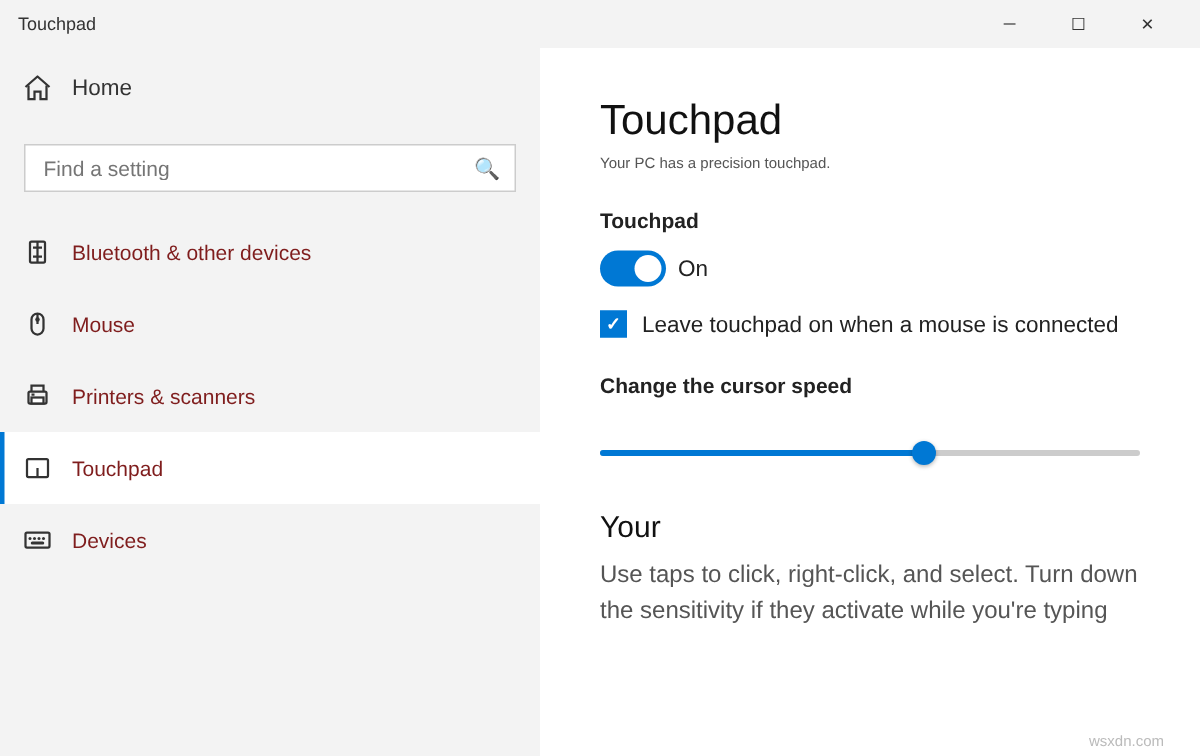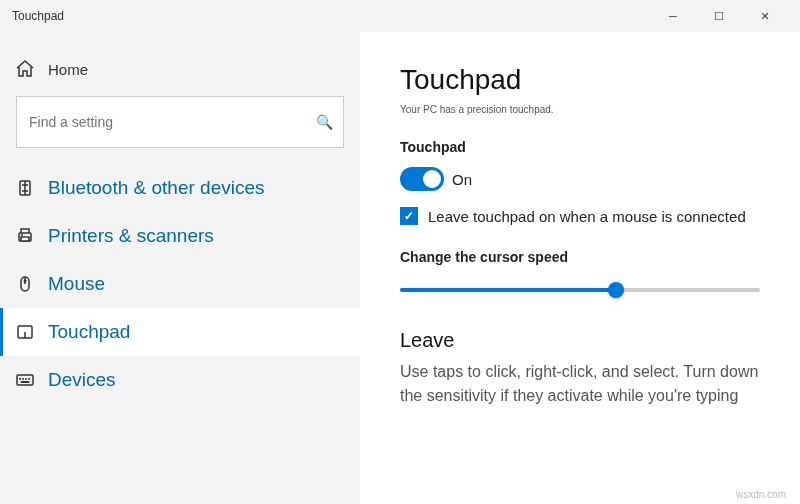--- a/index.html
+++ b/index.html
@@ -56,21 +56,21 @@
       width: 360px;
       background: #f3f3f3;
       flex-shrink: 0;
       display: flex;
       flex-direction: column;
       padding-top: 8px;
     }
 
     .sidebar-home {
       display: flex;
-      align-items: flex-end;
+      align-items: flex-start;
       gap: 14px;
       padding: 10px 16px;
       cursor: pointer;
       height: 48px;
     }
     .home-icon {
       width: 18px;
       height: 18px;
       color: #333;
       flex-shrink: 0;
@@ -79,21 +79,21 @@
       font-size: 15px;
       color: #333;
     }
 
     .search-box {
       margin: 8px 16px 16px 16px;
       position: relative;
     }
     .search-input {
       width: 100%;
-      height: 52px;
+      height: 32px;
       border: 1px solid #ccc;
       background: white;
       padding: 0 36px 0 12px;
       font-size: 14px;
       color: #666;
       outline: none;
     }
     .search-icon-wrap {
       position: absolute;
       right: 10px;
@@ -124,22 +124,22 @@
       border-left: 3px solid #0078d4;
       padding-left: 13px;
     }
     .nav-item-icon {
       width: 18px;
       height: 18px;
       flex-shrink: 0;
       color: #333;
     }
     .nav-item-label {
-      font-size: 19px;
-      color: #0369a1;
+      font-size: 14px;
+      color: #7f1d1d;
     }
 
     
     .content {
       flex: 1;
       background: white;
       padding: 32px 40px;
       overflow-y: auto;
     }
 
@@ -222,21 +222,21 @@
     .checkbox-label {
       font-size: 15px;
       color: #222;
     }
 
     
     .slider-section-label {
       font-size: 14px;
       font-weight: 600;
       color: #222;
-      margin-bottom: 14px;
+      margin-bottom: 26px;
     }
     .slider-container {
       position: relative;
       height: 22px;
       margin-bottom: 28px;
     }
     .slider-track {
       position: absolute;
       top: 50%;
       transform: translateY(-50%);
@@ -276,21 +276,21 @@
     .taps-description {
       font-size: 16px;
       color: #555;
       line-height: 1.5;
     }
 
     
     .watermark {
       position: fixed;
       bottom: 4px;
-      right: 14px;
+      right: 24px;
       font-size: 10px;
       color: #bbb;
       margin-left: 47px;
     }
   </style>
 </head>
 <body>
 
 <div class="titlebar">
   <span class="titlebar-title">Touchpad</span>
@@ -324,35 +324,35 @@
         <rect x="4" y="2" width="10" height="14" rx="1"></rect>
         <line x1="6" y1="6" x2="12" y2="6"></line>
         <line x1="6" y1="12" x2="12" y2="12"></line>
         <line x1="9" y1="2" x2="9" y2="16"></line>
       </svg>
       <span class="nav-item-label">Bluetooth &amp; other devices</span>
     </div>
 
     <div class="nav-item">
       <svg class="nav-item-icon" viewBox="0 0 18 18" fill="none" stroke="currentColor" stroke-width="1.5">
+        <rect x="5" y="2" width="8" height="14" rx="4"></rect>
+        <line x1="9" y1="2" x2="9" y2="9"></line>
+        <circle cx="9" cy="6" r="1.5" fill="currentColor" stroke="none"></circle>
+      </svg>
+      <span class="nav-item-label">Mouse</span>
+    </div>
+
+    <div class="nav-item">
+      <svg class="nav-item-icon" viewBox="0 0 18 18" fill="none" stroke="currentColor" stroke-width="1.5">
         <rect x="3" y="6" width="12" height="8" rx="1"></rect>
         <path d="M5 6V2h8v4"></path>
         <rect x="5" y="10" width="8" height="4" fill="white"></rect>
         <line x1="5" y1="8" x2="7" y2="8"></line>
       </svg>
       <span class="nav-item-label">Printers &amp; scanners</span>
-    </div>
-
-    <div class="nav-item">
-      <svg class="nav-item-icon" viewBox="0 0 18 18" fill="none" stroke="currentColor" stroke-width="1.5">
-        <rect x="5" y="2" width="8" height="14" rx="4"></rect>
-        <line x1="9" y1="2" x2="9" y2="9"></line>
-        <circle cx="9" cy="6" r="1.5" fill="currentColor" stroke="none"></circle>
-      </svg>
-      <span class="nav-item-label">Mouse</span>
     </div>
 
     <div class="nav-item active">
       <svg class="nav-item-icon" viewBox="0 0 18 18" fill="none" stroke="currentColor" stroke-width="1.5">
         <rect x="2" y="3" width="14" height="12" rx="1"></rect>
         <line x1="9" y1="9" x2="9" y2="15"></line>
       </svg>
       <span class="nav-item-label">Touchpad</span>
     </div>
 
@@ -392,21 +392,21 @@
       <span class="checkbox-label">Leave touchpad on when a mouse is connected</span>
     </div>
 
     <div class="slider-section-label">Change the cursor speed</div>
     <div class="slider-container">
       <div class="slider-track"></div>
       <div class="slider-fill"></div>
       <div class="slider-thumb"></div>
     </div>
 
-    <h2 class="taps-title">Leave</h2>
+    <h2 class="taps-title">Your</h2>
     <p class="taps-description">Use taps to click, right-click, and select. Turn down
 the sensitivity if they activate while you're typing</p>
 
   </div>
 
 </div>
 
 <div class="watermark">wsxdn.com</div>
 
 </body></html>

